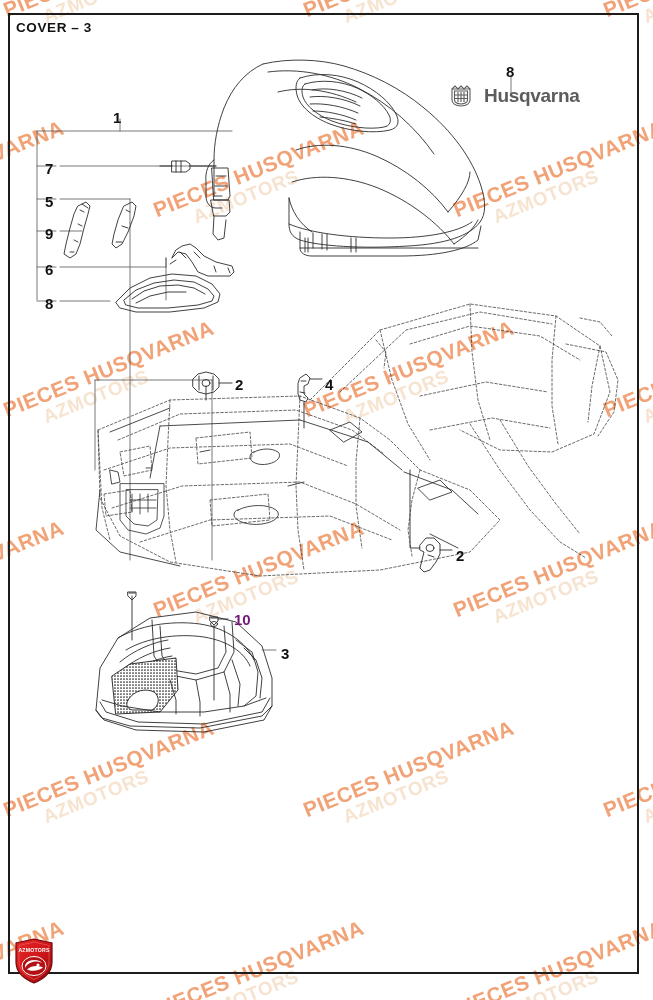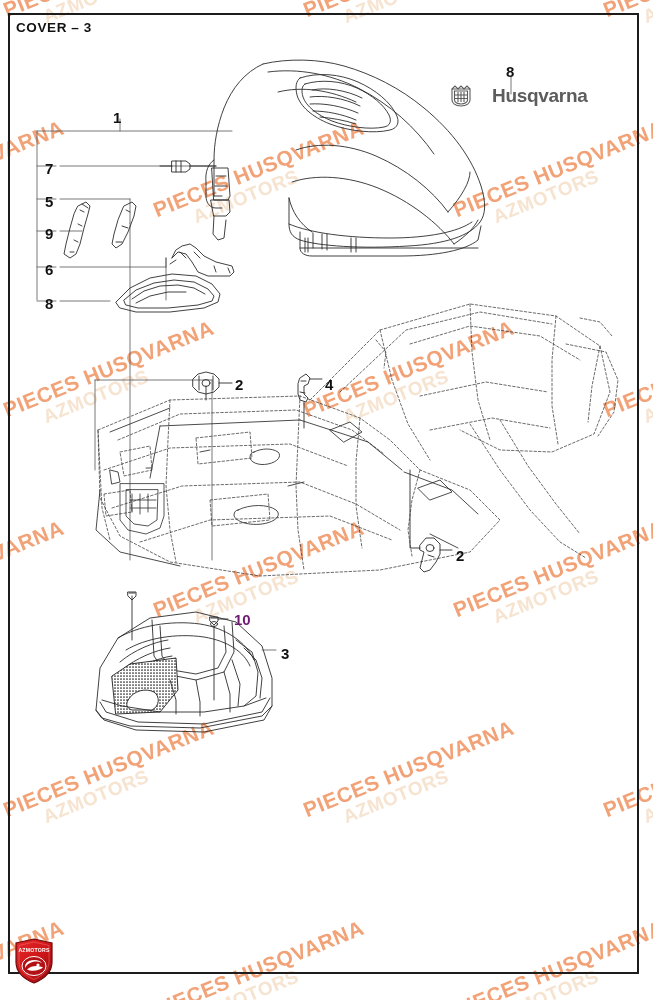--- a/index.html
+++ b/index.html
@@ -25,21 +25,21 @@
               color:#111;letter-spacing:.6px;z-index:6;}
 
   
   #art{position:absolute;left:0;top:0;width:653px;height:1000px;z-index:4;pointer-events:none;}
 
   
   .cn{position:absolute;z-index:5;font-size:15px;font-weight:700;color:#111;
       line-height:1;font-family:"Liberation Sans",sans-serif;}
 
   
-  #husq-mark{position:absolute;left:450px;top:84px;z-index:5;display:flex;align-items:center;gap:20px;}
+  #husq-mark{position:absolute;left:450px;top:84px;z-index:5;display:flex;align-items:center;gap:12px;}
   #husq-mark .wm-text{font-size:19px;font-weight:700;color:#5c5c5c;letter-spacing:-.3px;
       font-family:"Liberation Sans",sans-serif;}
 
   
   #shield{position:absolute;left:14px;top:938px;width:40px;height:46px;z-index:7;}
 </style>
 </head>
 <body>
 
 <div id="page">

